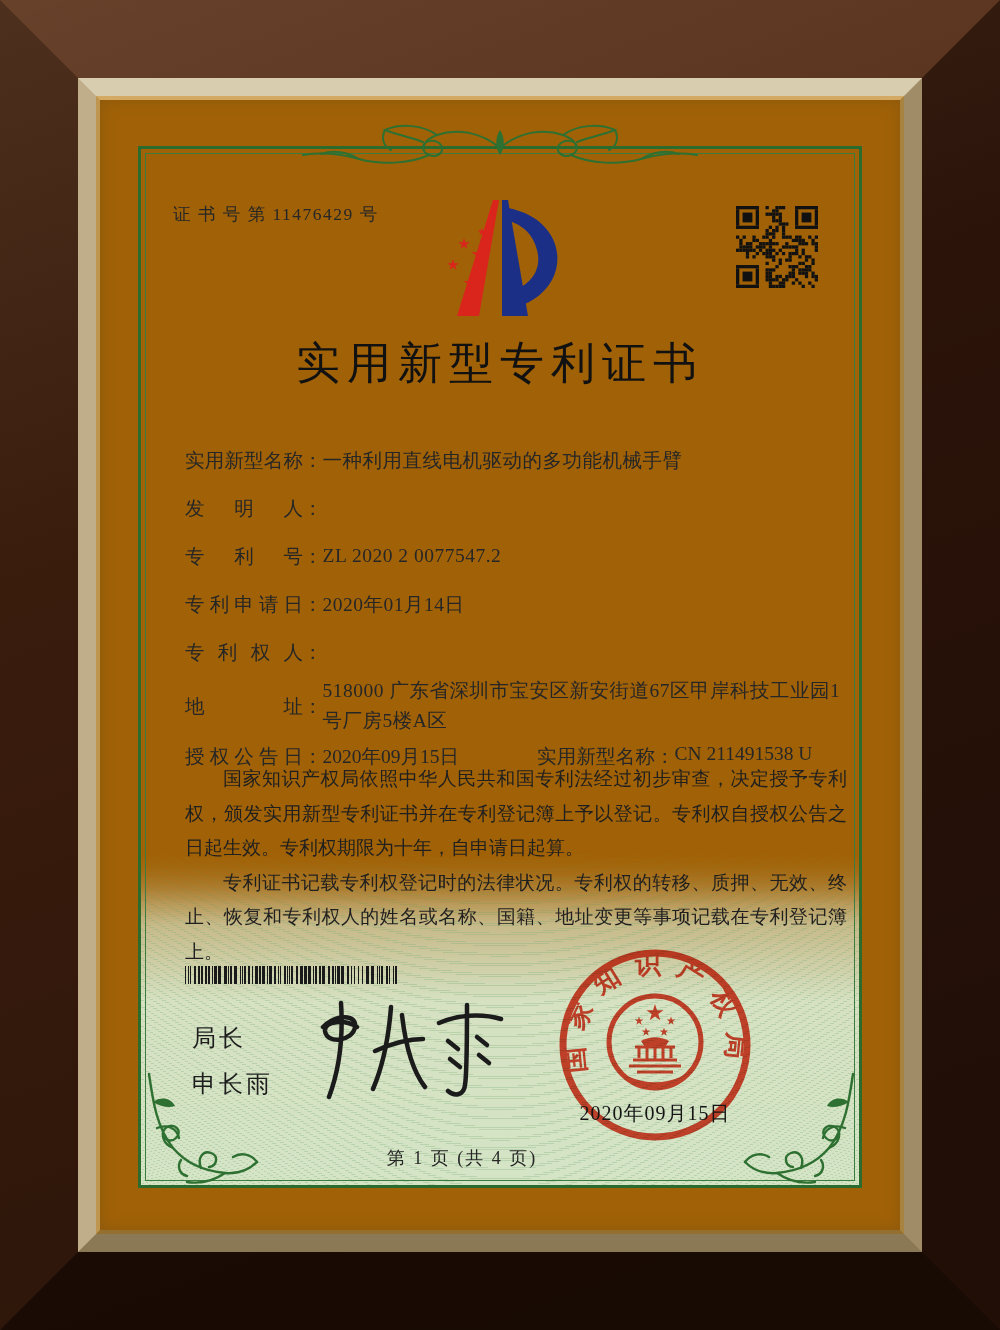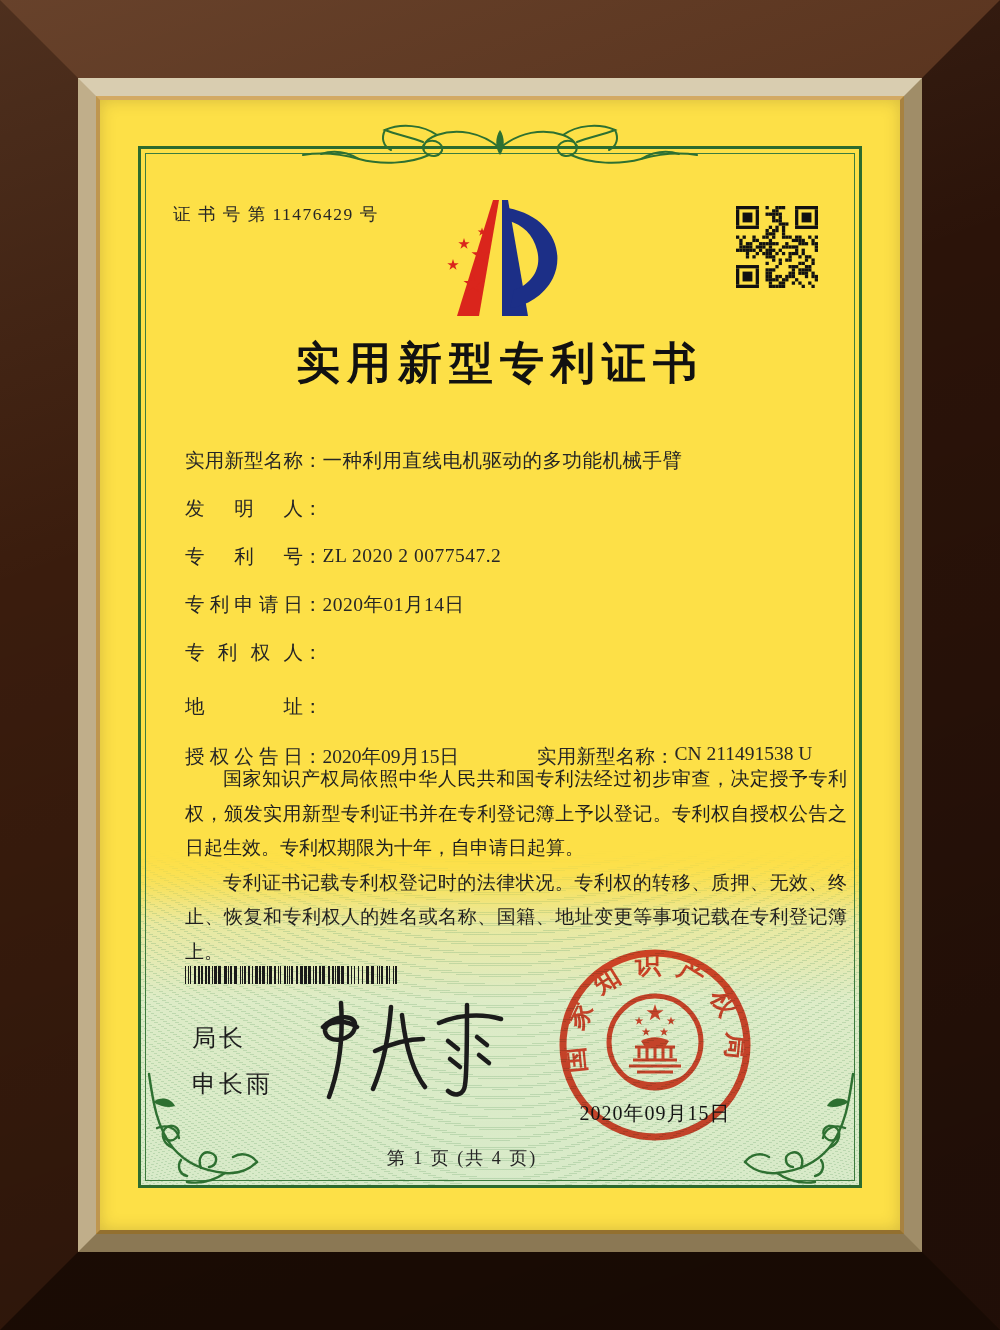--- a/index.html
+++ b/index.html
@@ -13,21 +13,21 @@
         box-shadow:inset 0 0 0 2px rgba(0,0,0,.35);}
   .wood:after{content:"";position:absolute;inset:-78px;
         background:linear-gradient(160deg,rgba(255,220,180,.10),rgba(0,0,0,0) 35%,rgba(0,0,0,.25) 90%);
         pointer-events:none;}
   .gold{position:absolute;inset:78px;box-sizing:border-box;border:22px solid;
         border-color:#d9cdb0 #a08d68 #8b7854 #c0ae8a;}
   .goldedge{position:absolute;inset:96px;box-sizing:border-box;border:4px solid;
         border-color:#d3a963 #a8823f #93702f #bf964f;}
 
   
-  .paper{position:absolute;inset:100px;background:#fde047;
+  .paper{position:absolute;inset:100px;background:#a16207;
         box-shadow:inset 0 0 16px rgba(70,55,30,.22);color:#262626;}
 
   .guilloche{position:absolute;left:40px;top:750px;width:720px;height:336px;z-index:0;
         background:
           repeating-radial-gradient(140% 95% at 50% 140%, rgba(118,172,118,.30) 0 1.2px, rgba(255,255,255,0) 1.2px 7px),
           linear-gradient(to bottom, rgba(226,240,219,0) 0, rgba(222,238,215,.55) 16%, rgba(218,236,210,.92) 45%, rgba(214,234,206,.96) 100%);
         -webkit-mask-image:linear-gradient(to bottom,transparent 0,#000 22%);
         mask-image:linear-gradient(to bottom,transparent 0,#000 22%);}
 
   
@@ -37,21 +37,21 @@
   .flourish-top{position:absolute;left:185px;top:22px;z-index:2;}
   .corner{position:absolute;z-index:2;}
   .corner.bl{left:41px;top:972px;}
   .corner.br{left:641px;top:972px;transform:scaleX(-1);}
 
   
   .cert-no{position:absolute;left:73px;top:102px;z-index:3;font-size:17.5px;letter-spacing:1.5px;}
   .logo{position:absolute;left:330px;top:92px;z-index:3;}
   .qr{position:absolute;left:636px;top:106px;z-index:3;}
   .title{position:absolute;left:0;top:234px;width:800px;z-index:3;text-align:center;
-        font-size:44px;font-weight:700;letter-spacing:7px;color:#111;}
+        font-size:44px;font-weight:400;letter-spacing:7px;color:#111;}
 
   
   .fields{position:absolute;left:85px;top:336px;width:664px;z-index:3;font-size:19.5px;}
   .row{display:flex;align-items:center;height:48px;}
   .row.address{height:60px;}
   .row.grantrow{height:40px;}
   .flabel{flex:0 0 118px;text-align:justify;text-align-last:justify;}
   .colon{flex:0 0 auto;}
   .fvalue{flex:1;letter-spacing:.5px;}
   .fvalue.addr{line-height:30px;}
@@ -361,20 +361,21 @@
           <span class="colon">：</span>
           <span class="fvalue">2020年01月14日</span>
       </div>
       <div class="row">
         <span class="flabel">专利权人</span>
           <span class="colon">：</span>
       </div>
       <div class="row address">
         <span class="flabel">地址</span>
           <span class="colon">：</span>
+          <span class="fvalue addr">518000 广东省深圳市宝安区新安街道67区甲岸科技工业园1号厂房5楼A区</span>
       </div>
       <div class="row grantrow">
         <span class="gitem first">
           <span class="flabel">授权公告日</span>
             <span class="colon">：</span>
             <span>2020年09月15日</span>
         </span>
         <span class="gitem">
           <span class="flabel">实用新型名称</span>
             <span class="colon">：</span>

